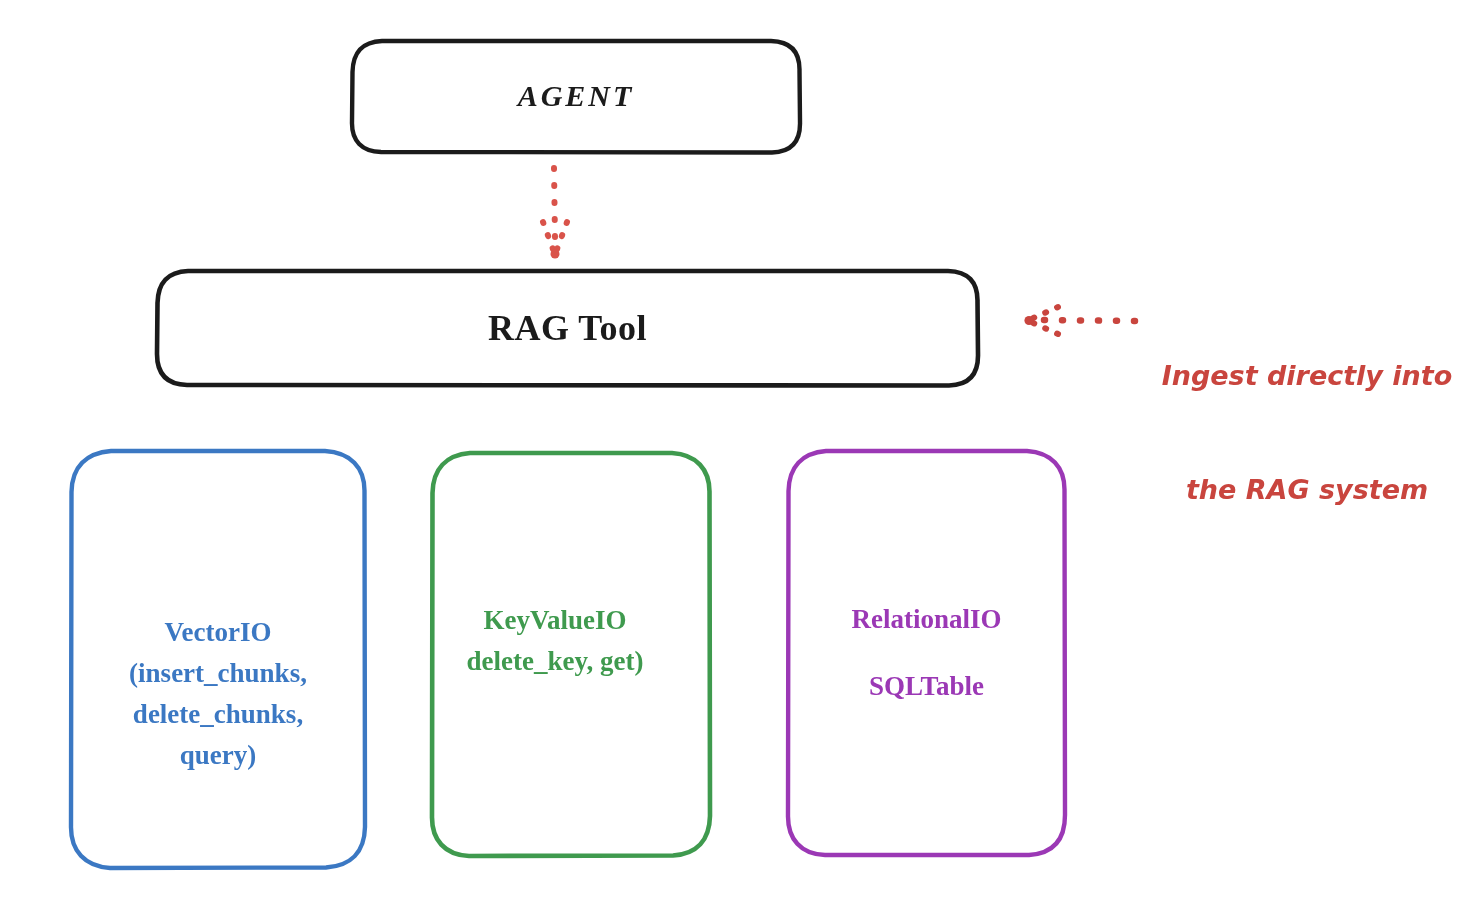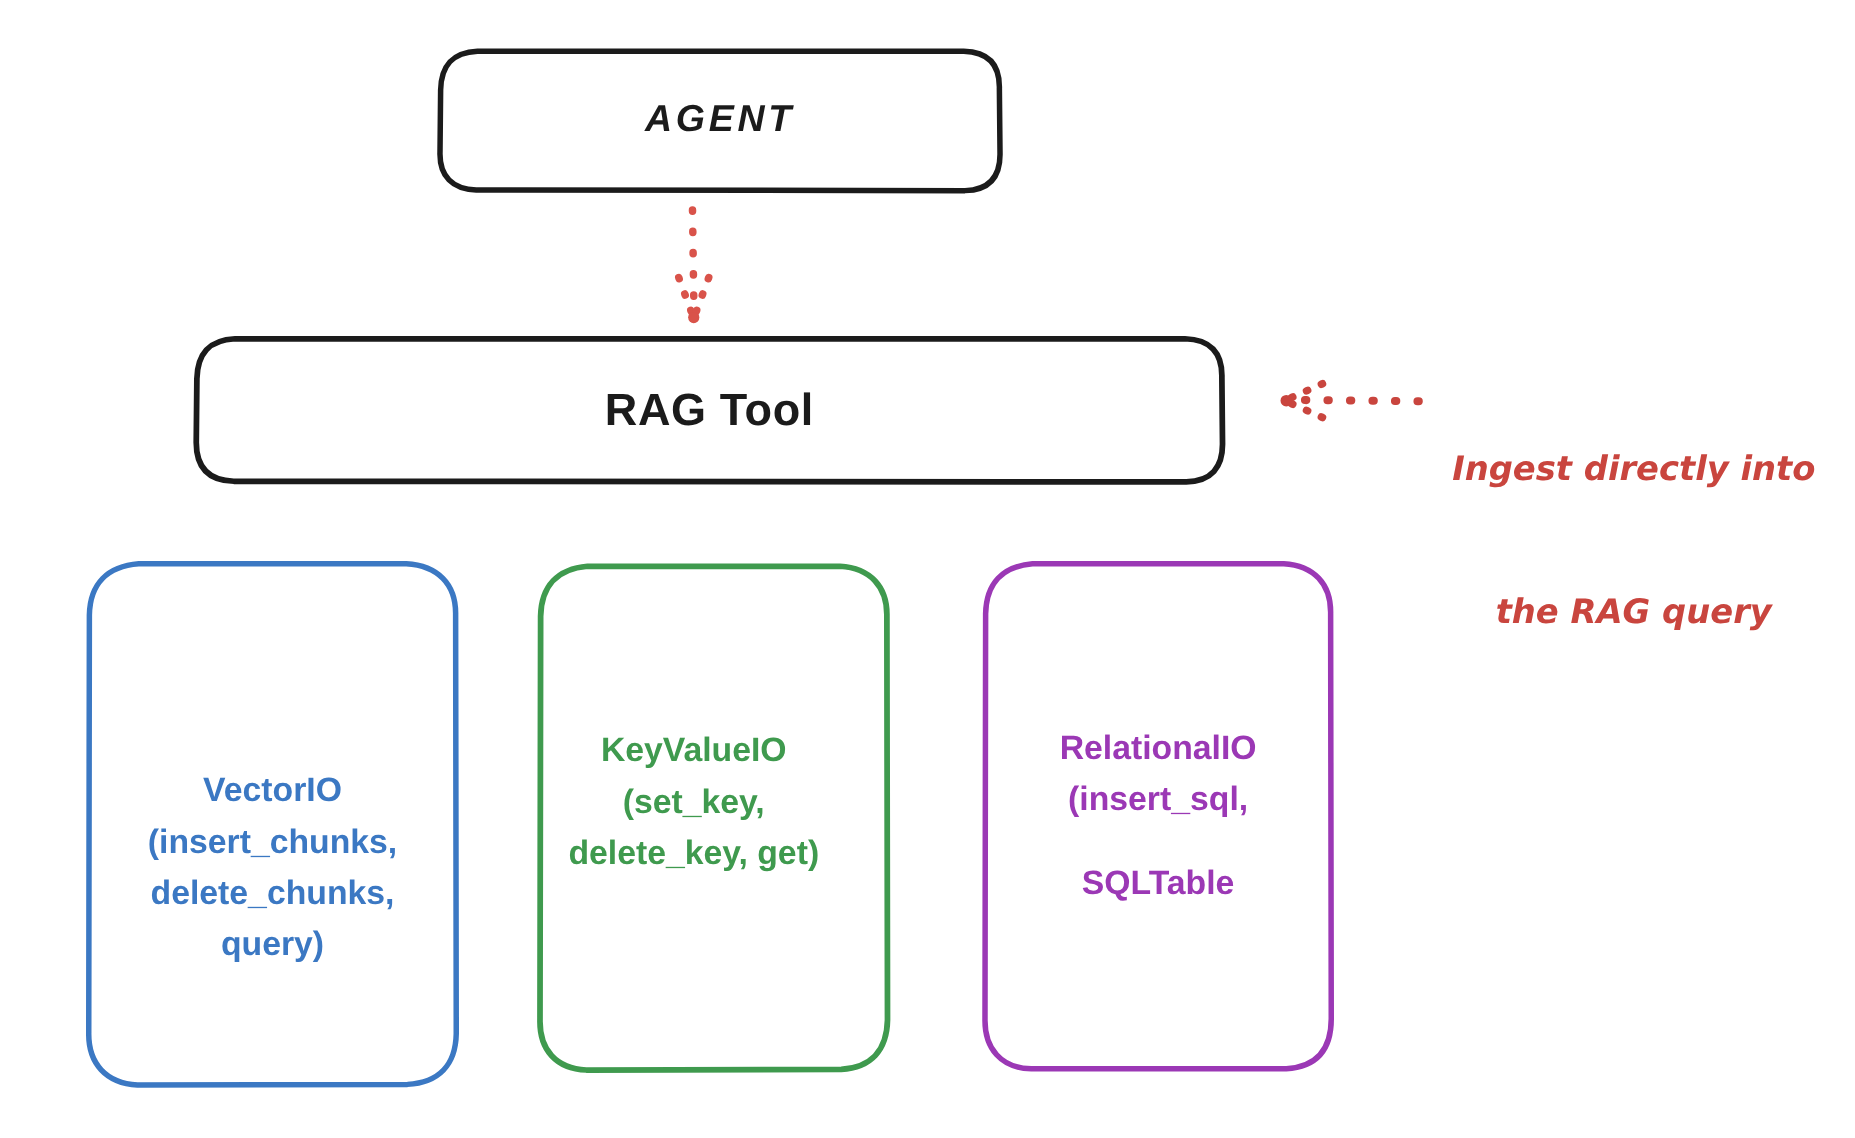--- a/index.html
+++ b/index.html
@@ -22,21 +22,21 @@
   }
   .node-label {
     position: absolute;
     display: flex;
     flex-direction: column;
     align-items: center;
     justify-content: center;
     text-align: left;
     white-space: pre;
     pointer-events: none;
-    font-family: Liberation Sans, sans-serif;
+    font-family: Liberation Serif, serif;
   }
   .agent-text {
     font-size: 30px;
     font-style: italic;
     font-weight: 700;
     letter-spacing: 3px;
     color: #1b1b1b;
   }
   .rag-text {
     font-size: 36px;
@@ -148,28 +148,26 @@
 <div class="node-label io-text blue-text" style="left:71px; top:450px; width:294px; height:418px;">
   <span>VectorIO</span>
   <span>(insert_chunks,</span>
   <span>delete_chunks,</span>
   <span>query)</span>
   <span class="spacer"></span>
 </div>
 
 <div class="node-label io-text green-text" style="left:416px; top:452px; width:278px; height:404px;">
   <span>KeyValueIO</span>
-  <span>(set_key,</span>
   <span>delete_key, get)</span>
   <span class="spacer"></span>
 </div>
 
 <div class="node-label io-text purple-text" style="left:788px; top:450px; width:277px; height:405px;">
   <span>RelationalIO</span>
-  <span>(insert_sql,</span>
   <span class="spacer"></span>
   <span>SQLTable</span>
 </div>
 
 <div class="annot-text" style="left:1146px; top:281px; width:322px;">
   <div>Ingest directly into</div>
-  <div>the RAG query</div>
+  <div>the RAG system</div>
 </div>
 
 </body></html>

